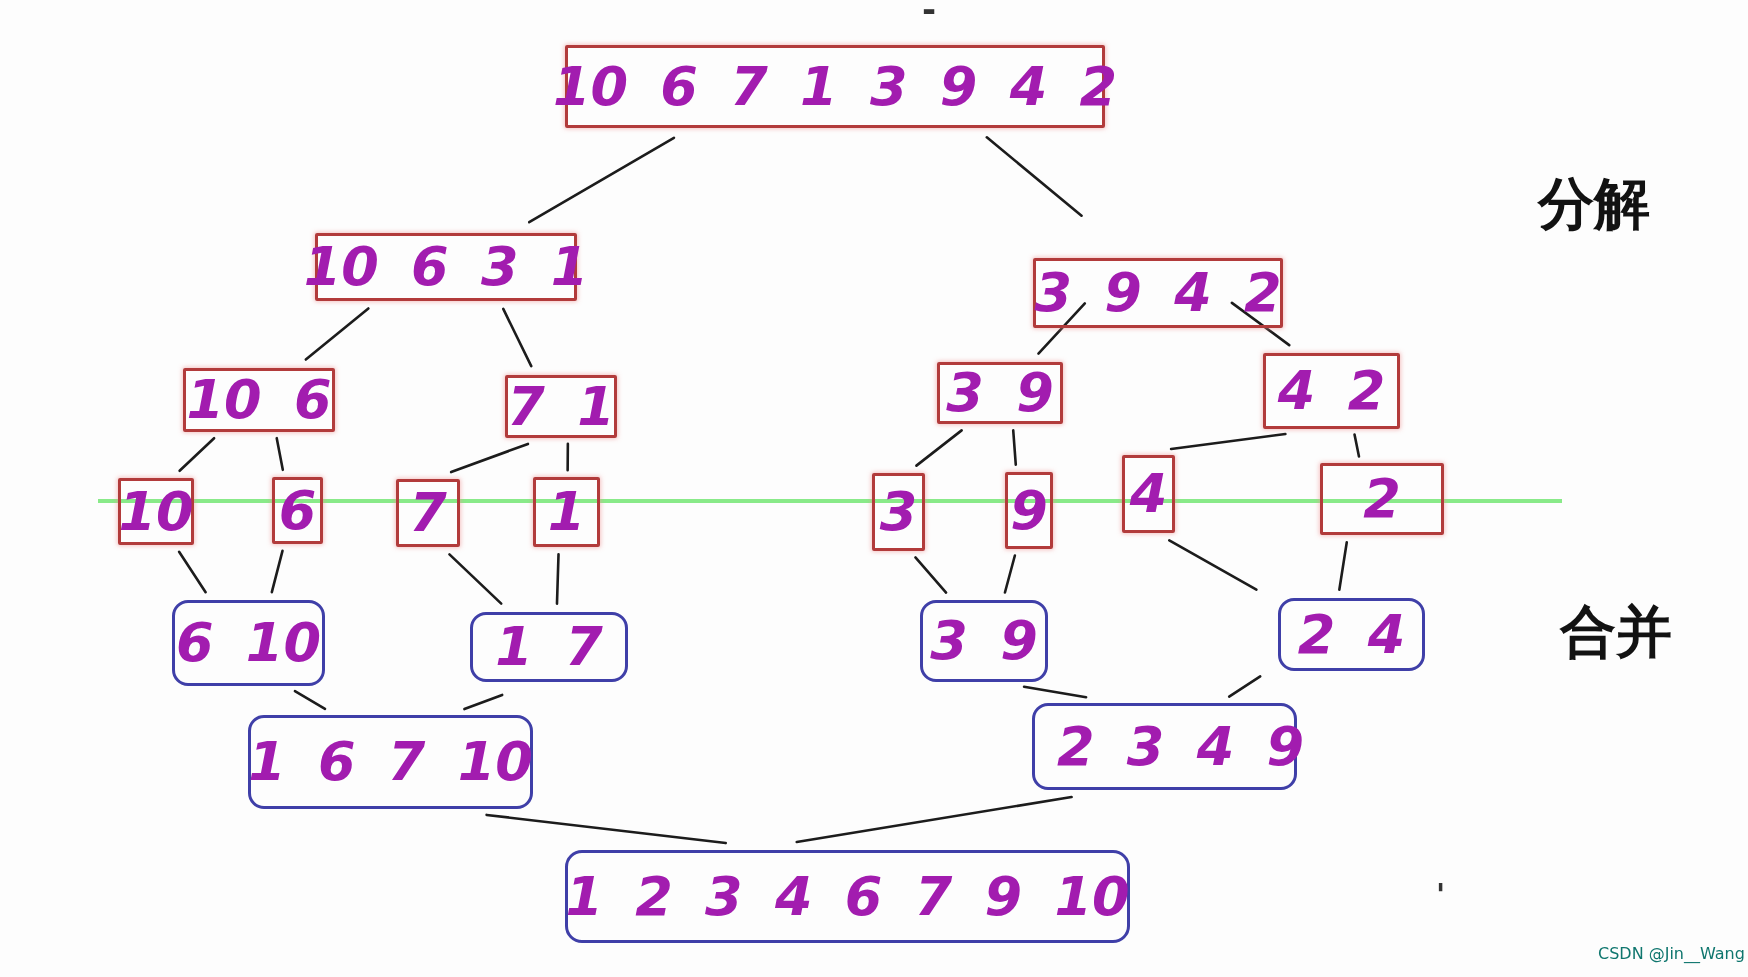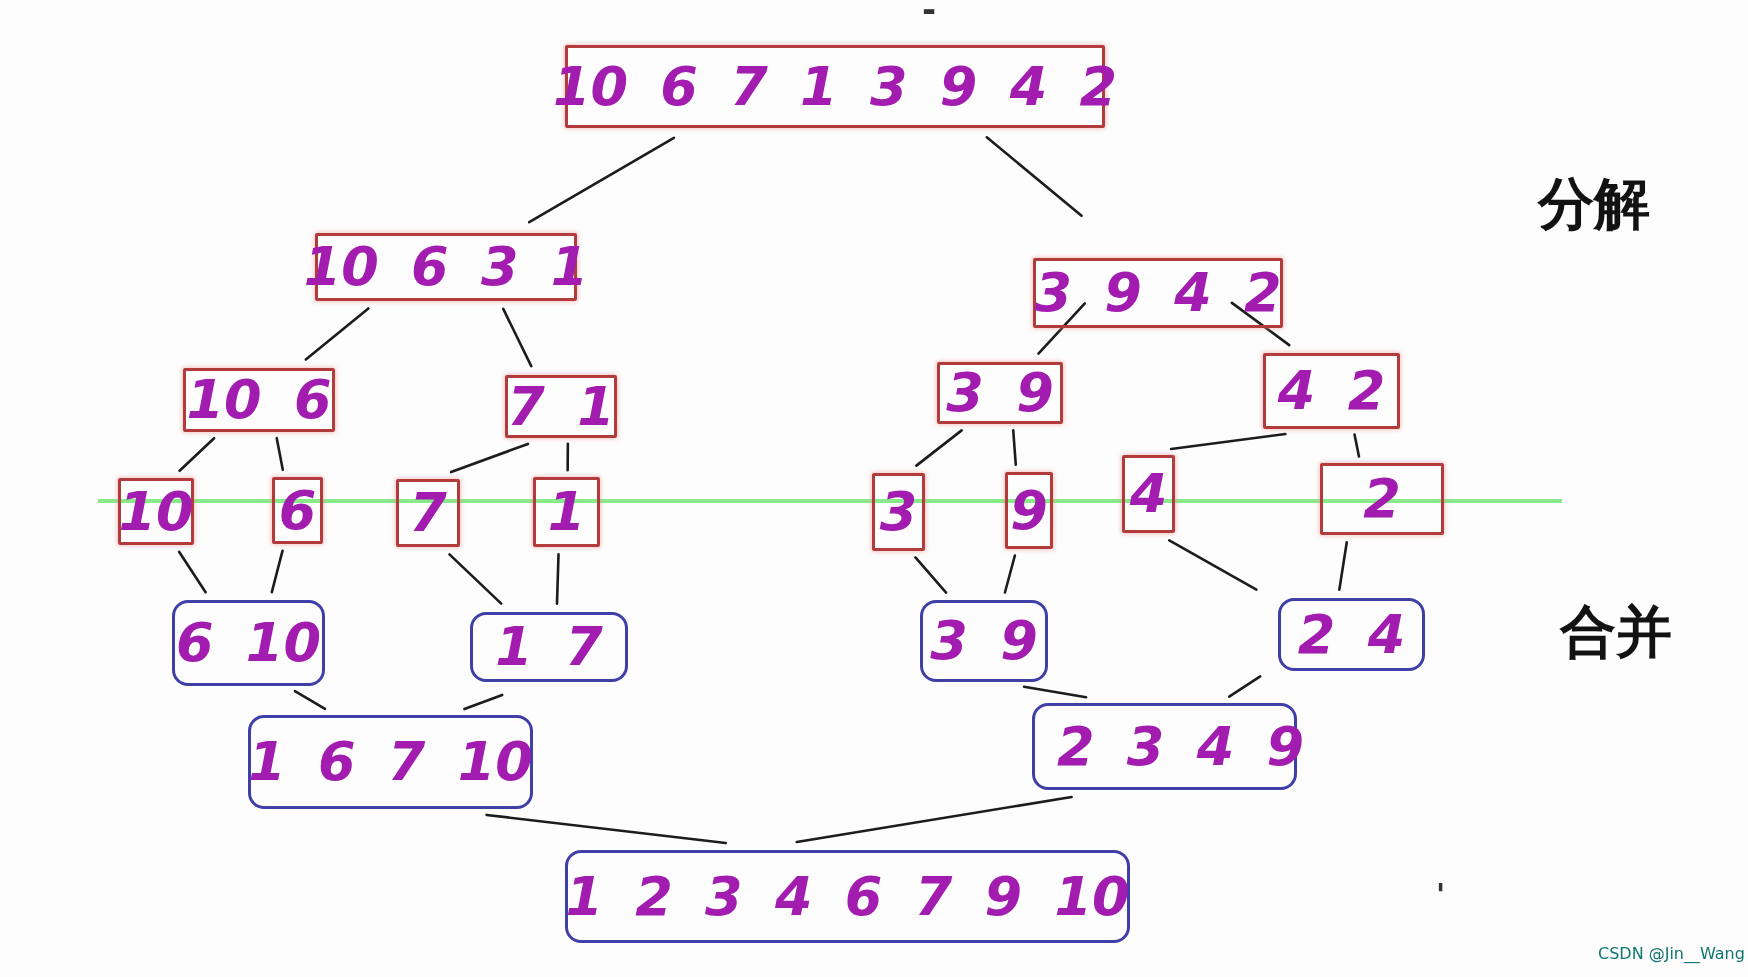--- a/index.html
+++ b/index.html
@@ -116,14 +116,14 @@
     <div class="node split" style="left: 872px; top: 473px; width: 53px; height: 78px;">3</div>
     <div class="node split" style="left: 1005px; top: 472px; width: 48px; height: 77px;">9</div>
     <div class="node split" style="left: 1122px; top: 455px; width: 53px; height: 78px;">4</div>
     <div class="node split" style="left: 1320px; top: 463px; width: 124px; height: 72px;">2</div>
     <div class="node merge" style="left: 172px; top: 600px; width: 153px; height: 86px;">6 10</div>
     <div class="node merge" style="left: 470px; top: 612px; width: 158px; height: 70px;">1 7</div>
     <div class="node merge" style="left: 920px; top: 600px; width: 128px; height: 82px;">3 9</div>
     <div class="node merge" style="left: 1230px; top: 598px; width: 147px; height: 73px; margin-left: 48px;">2 4</div>
     <div class="node merge" style="left: 248px; top: 715px; width: 285px; height: 94px;">1 6 7 10</div>
     <div class="node merge" style="left: 1032px; top: 703px; width: 265px; height: 87px; padding-left: 32px;">2 3 4 9</div>
-    <div class="node merge" style="left: 565px; top: 850px; width: 565px; height: 93px;">1 2 3 4 6 7 9 10</div>
+    <div class="node merge" style="left: 565px; top: 850px; width: 565px; height: 93px; border-radius: 17px;">1 2 3 4 6 7 9 10</div>
   </div>
 
 </body></html>

